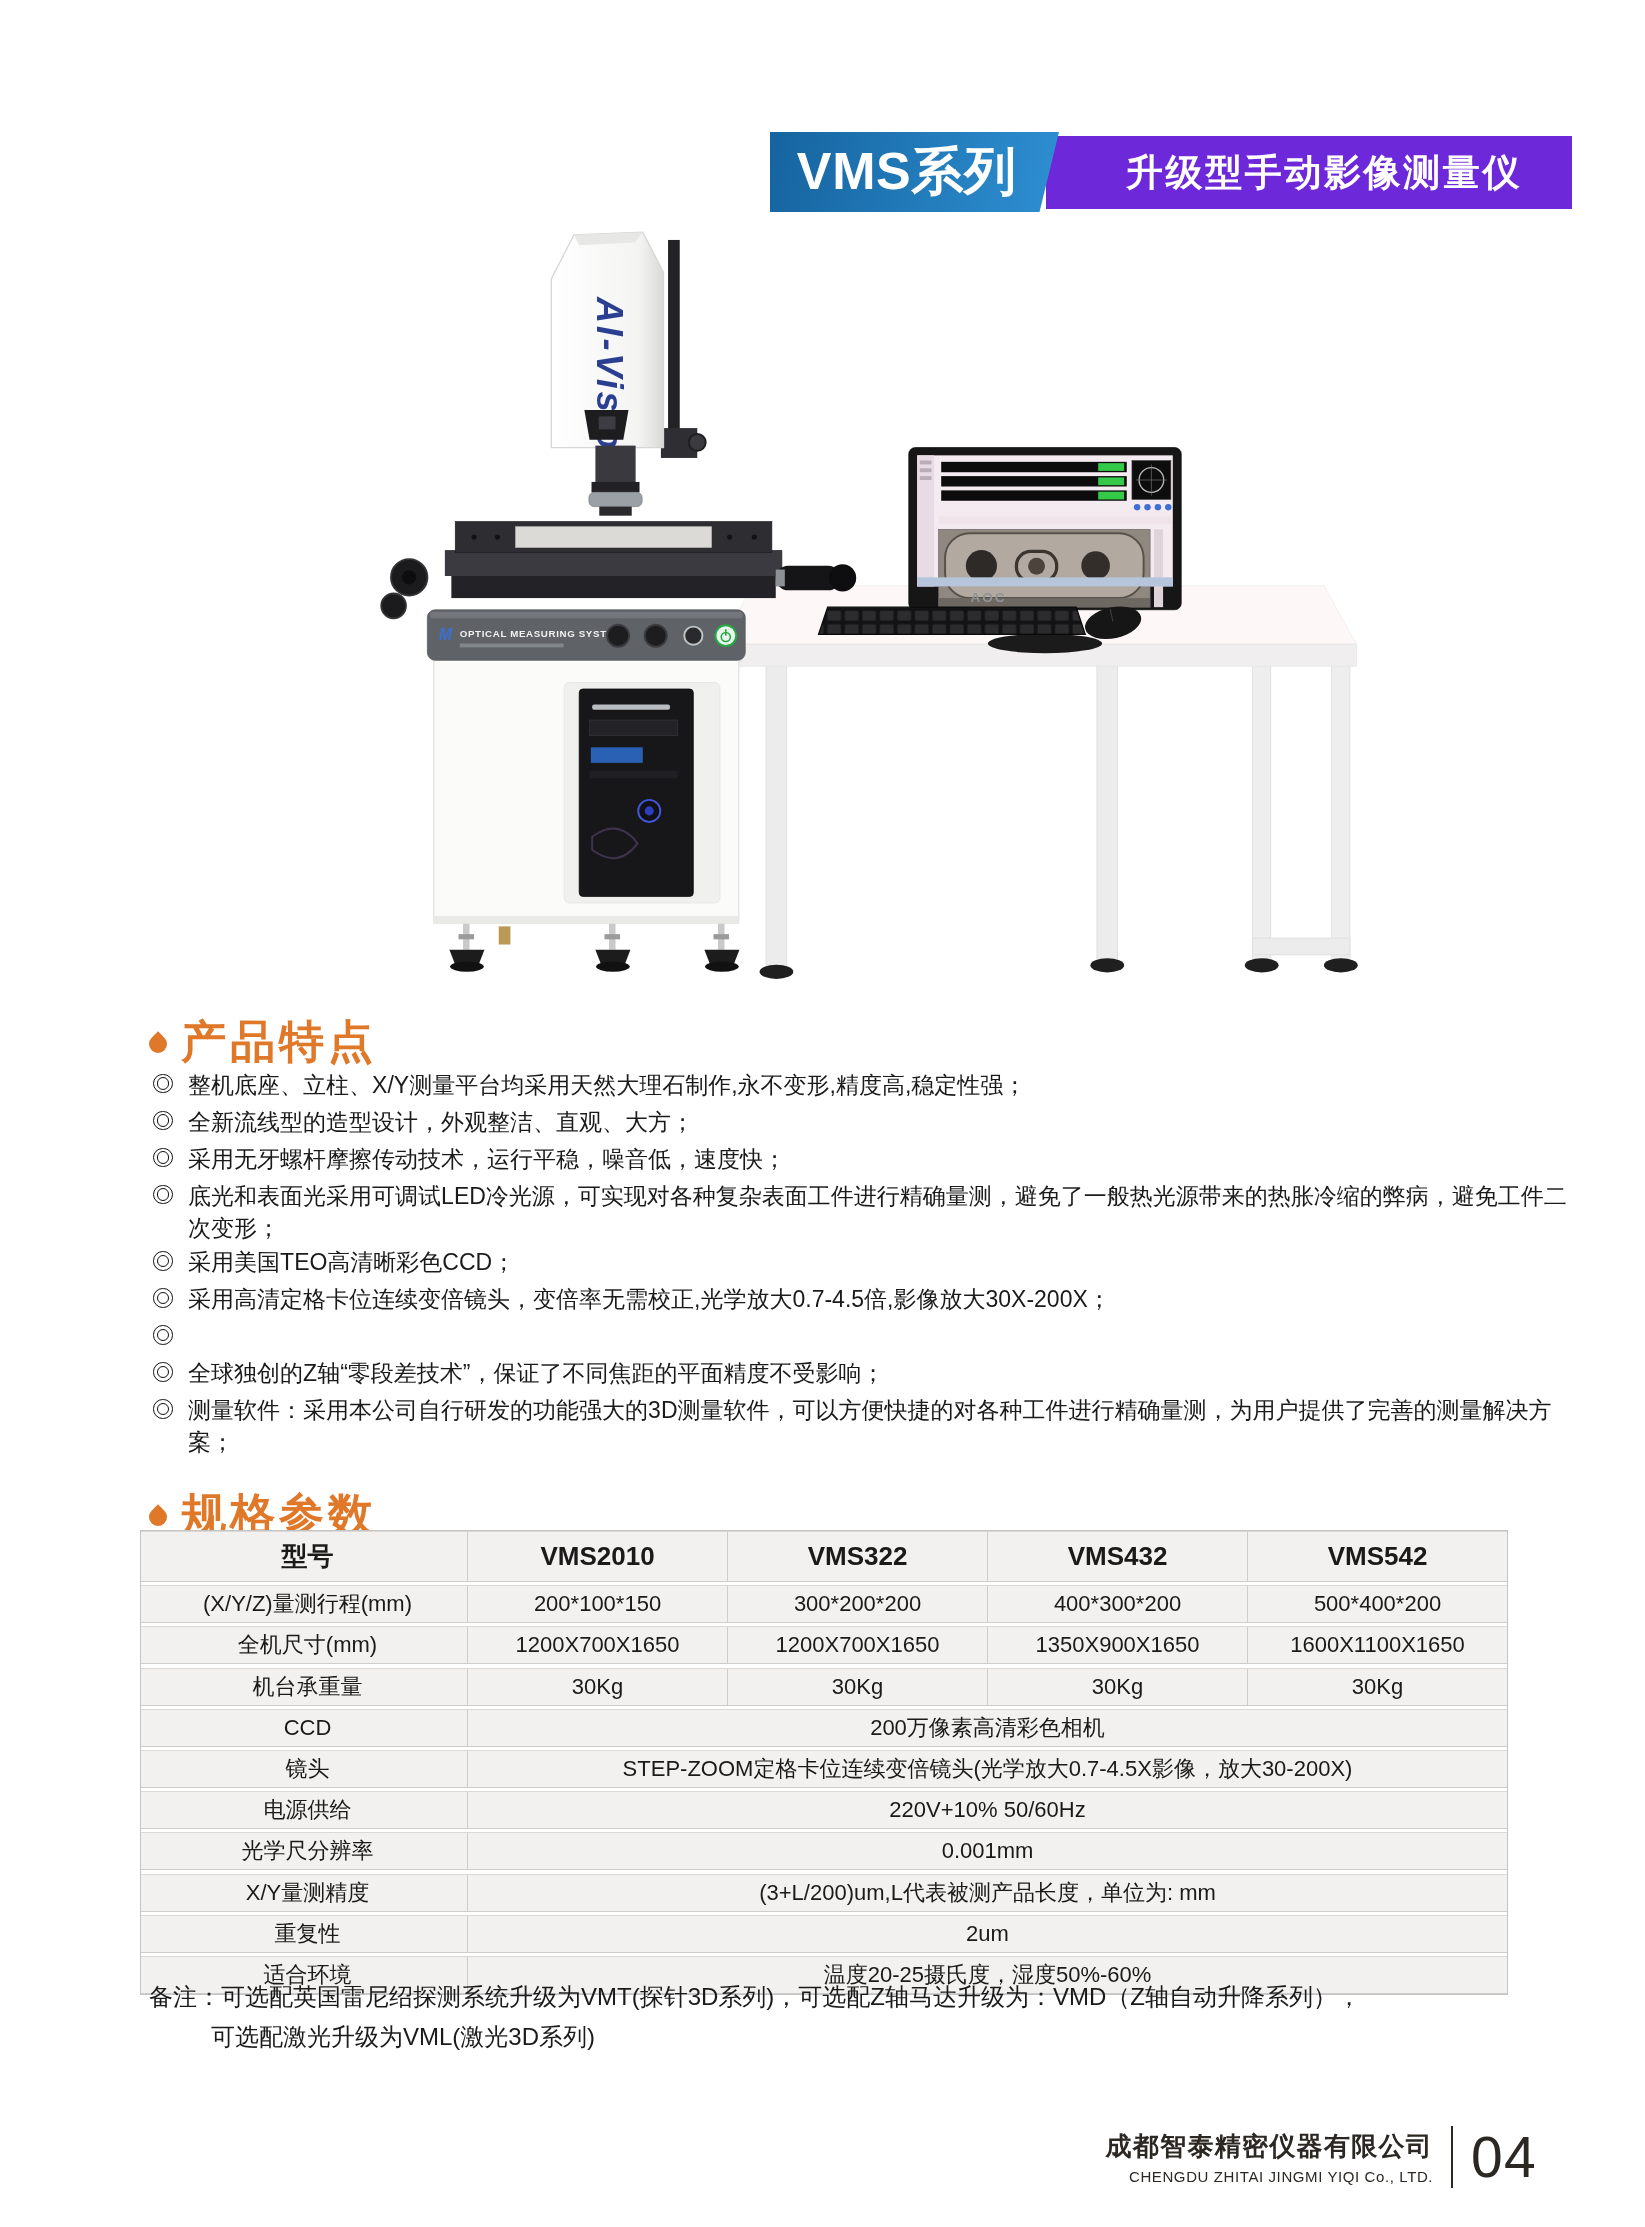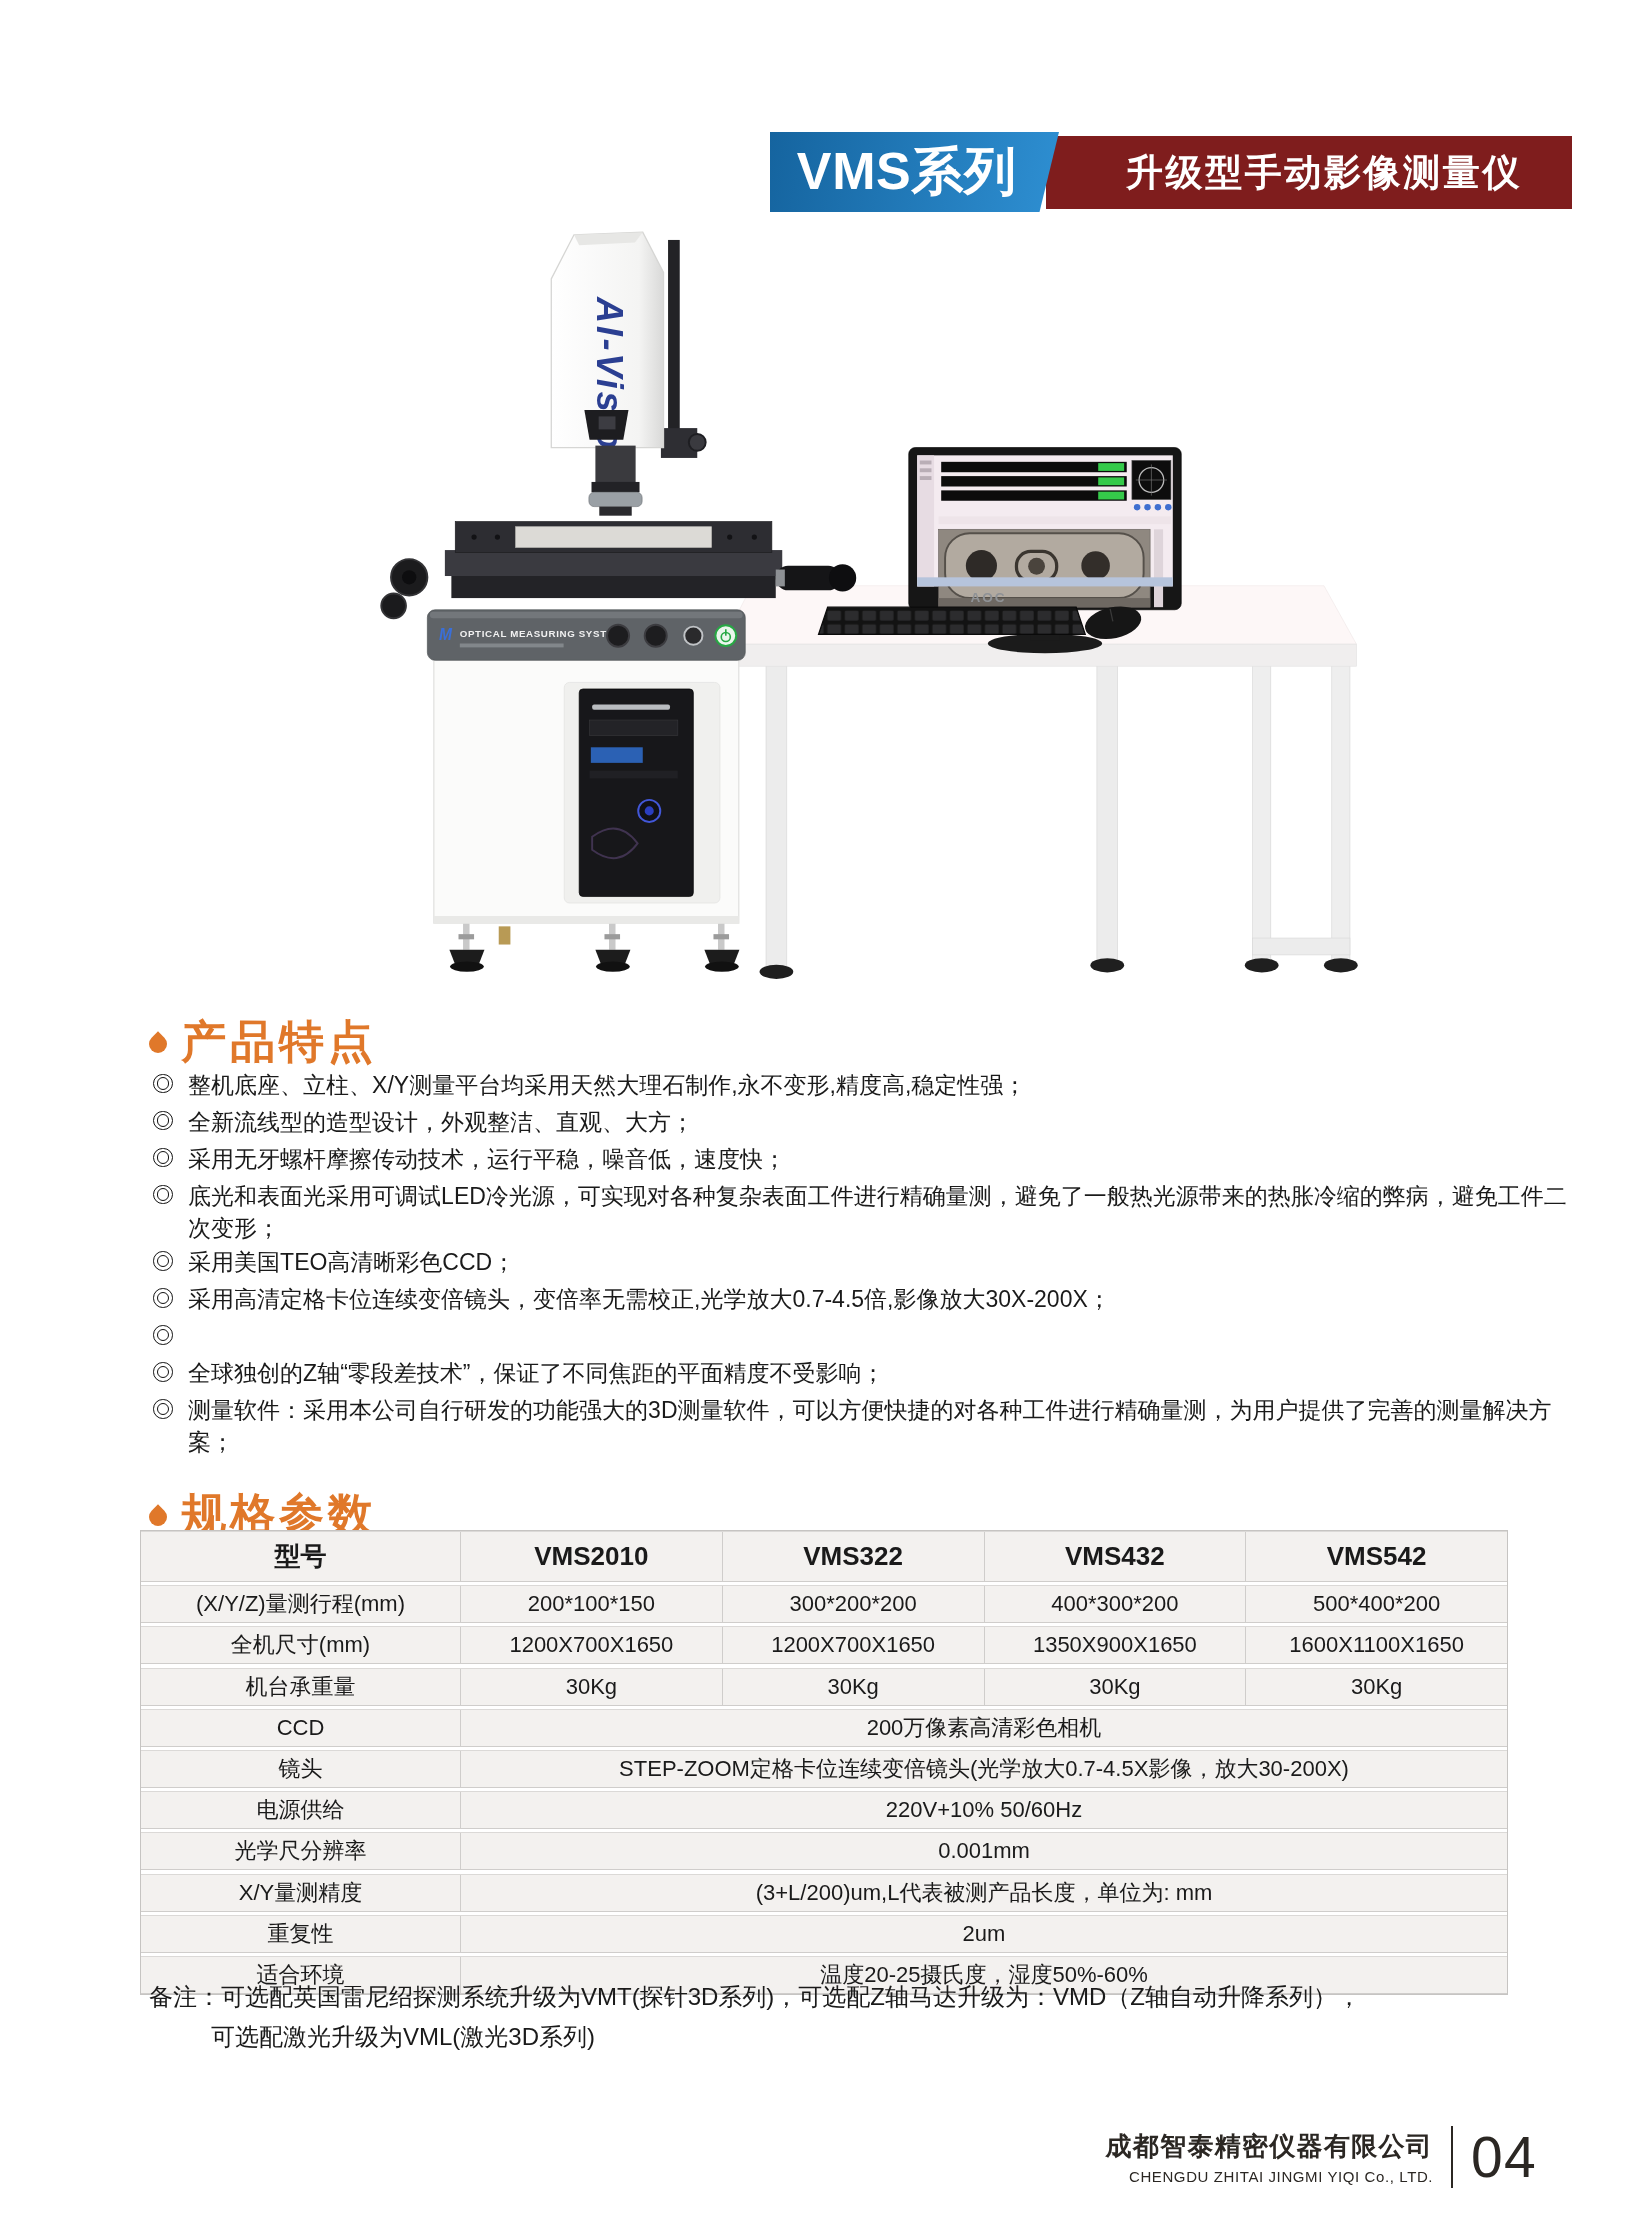--- a/index.html
+++ b/index.html
@@ -3,21 +3,21 @@
 <meta charset="utf-8">
 <style>
   html,body{margin:0;padding:0;background:#ffffff;}
   .page{
     position:relative;width:1646px;height:2227px;background:#ffffff;overflow:hidden;
     font-family:"Liberation Sans","DejaVu Sans",sans-serif;color:#1a1a1a;
   }
   
   .banner-gray{
     position:absolute;left:1046px;top:136px;width:526px;height:73px;
-    background:#7f1d1d;display:flex;align-items:center;justify-content:center;
+    background:#6d28d9;display:flex;align-items:center;justify-content:center;
   }
   .banner-gray span{color:#ffffff;font-size:37px;font-weight:bold;letter-spacing:2.6px;padding-left:30px;white-space:nowrap;}
   .banner-blue{
     position:absolute;left:770px;top:132px;width:289px;height:80px;
     background:linear-gradient(100deg,#15649f 0%,#2e8fd2 100%);
     clip-path:polygon(0 0,100% 0,calc(100% - 19.5px) 100%,0 100%);
     display:flex;align-items:center;justify-content:center;
   }
   .banner-blue span{color:#ffffff;font-size:52px;font-weight:bold;letter-spacing:0.6px;padding-right:15.6px;white-space:nowrap;}
   
@@ -32,21 +32,21 @@
   .feature-list{position:absolute;left:153px;top:1066px;width:1421px;list-style:none;margin:0;padding:0;}
   .feature-list li{display:flex;align-items:flex-start;gap:15.6px;min-height:37px;font-size:23px;line-height:32px;padding-top:2.6px;box-sizing:border-box;}
   .ring{flex:0 0 19.5px;width:19.5px;height:19.5px;border:1.9px solid #111;border-radius:50%;position:relative;margin-top:5.2px;box-sizing:border-box;}
   .ring::after{content:"";position:absolute;inset:2.6px;border:1.9px solid #111;border-radius:50%;}
   
   .spec-table{position:absolute;left:140px;top:1530px;width:1366px;border:0.6px solid #c6c4c2;background:#ffffff;}
   .spec-row{display:flex;height:36px;margin-bottom:3.2px;background:#f3f1ef;border-top:0.6px solid #dbd9d7;border-bottom:0.6px solid #cfcdcb;}
   .spec-row:last-child{margin-bottom:0;}
   .spec-row.spec-header{height:49px;}
   .spec-cell{flex:1 1 0;display:flex;align-items:center;justify-content:center;font-size:22px;border-left:0.6px solid #cfcdcb;white-space:nowrap;}
-  .spec-cell:first-child{border-left:none;}
+  .spec-cell:first-child{border-left:none;padding-left:7px;}
   .label-cell{flex:0 0 319px;}
   .span-cell{flex:4 1 0;}
   .spec-header .spec-cell{font-weight:bold;font-size:26px;}
   
   .notes{position:absolute;left:149px;top:1977px;width:1395px;font-size:24px;line-height:40px;}
   .notes p{margin:0;}
   .notes .indent{padding-left:62px;}
   
   .footer{position:absolute;top:2124px;right:109px;display:flex;align-items:center;gap:18px;}
   .company{text-align:right;color:#2b2723;}

